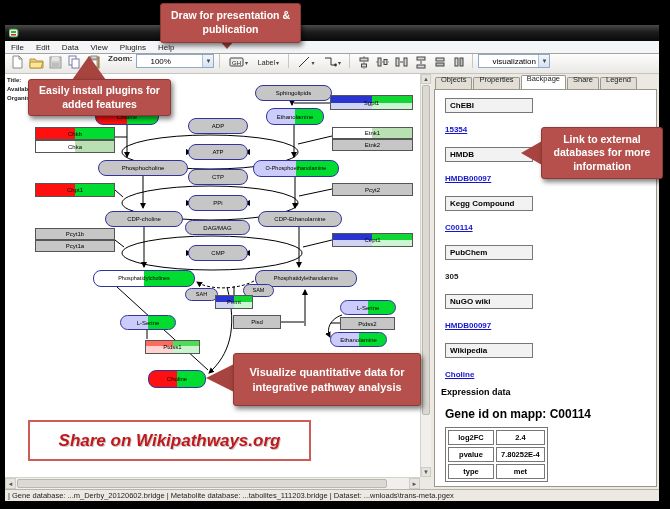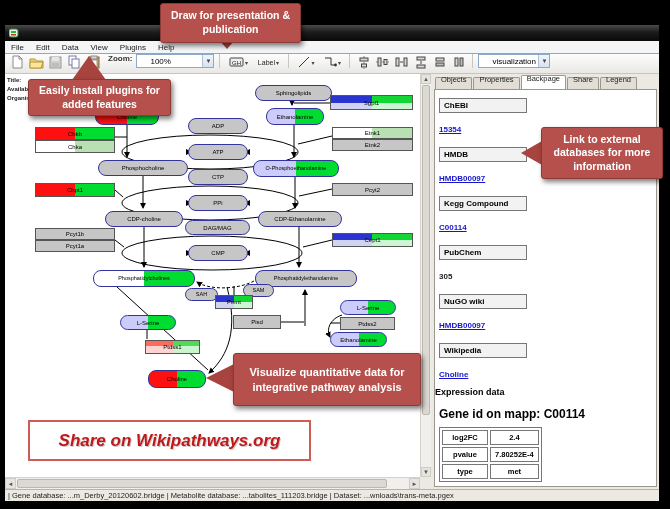--- a/index.html
+++ b/index.html
@@ -48,21 +48,21 @@
                linear-gradient(90deg,#2a35cf 50%,#12d633 50%);}
   .c-pinkgreen{background:linear-gradient(to bottom,rgba(255,255,255,0) 40%,rgba(255,255,255,.7) 40%),
                linear-gradient(90deg,#ff6a5e 50%,#4fda58 50%);}
   
   #rpanel{position:absolute;left:427px;top:49px;width:227px;height:415px;background:#ece9e2;}
   #tabs{display:flex;align-items:flex-end;height:15px;padding-left:3px;gap:1px;}
   .tab{font-size:7.5px;color:#222;background:#e2ded6;border:1px solid #9b978f;border-bottom:none;
     padding:1px 5px 10px 5px;border-radius:2px 2px 0 0;height:12px;display:flex;align-items:center;}
   .tab.active{background:#fff;height:14px;font-weight:normal;}
   #rcontent{position:absolute;left:2px;top:15px;width:223px;height:398px;background:#fff;border:1px solid #9b978f;
-    padding:8px 0 0 4px;overflow:hidden;}
+    padding:8px 0 0 10px;overflow:hidden;}
   .sec{margin-bottom:11px;}
   .sechead{width:88px;border:1px solid #777;background:#f2f2f2;font-size:8px;font-weight:bold;color:#000;
     padding:2px 4px;margin-bottom:5px;}
   .seclink{font-size:8px;font-weight:bold;color:#1515cc;text-decoration:underline;display:inline-block;}
   .secplain{font-size:8px;font-weight:bold;color:#222;display:inline-block;}
   .exphead{font-size:9px;font-weight:bold;color:#000;margin:4px 0 10px -4px;}
   .geneid{font-size:12px;font-weight:bold;color:#000;margin-bottom:6px;}
   table.expr{border-collapse:separate;border-spacing:2px;border:1px solid #777;background:#fff;}
   table.expr td{border:1px solid #777;font-size:7.5px;font-weight:bold;text-align:center;padding:2px 4px;min-width:46px;}
   

